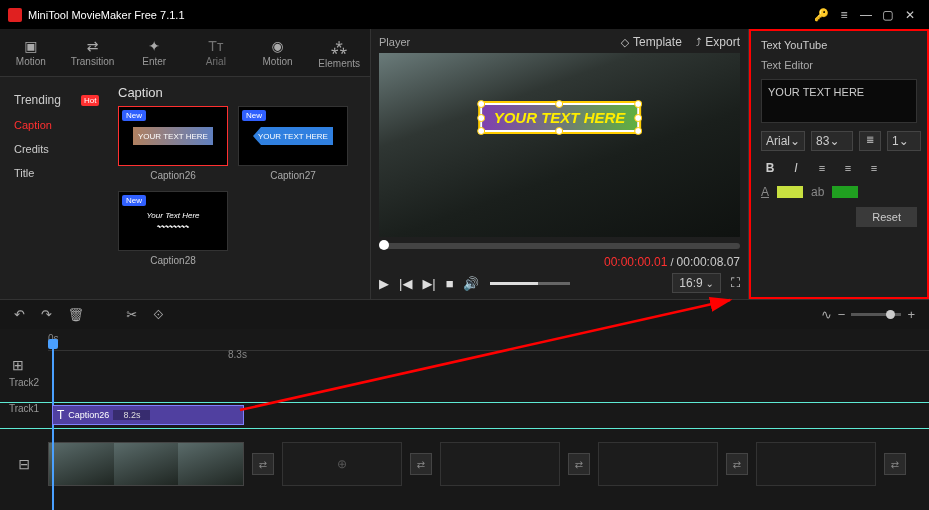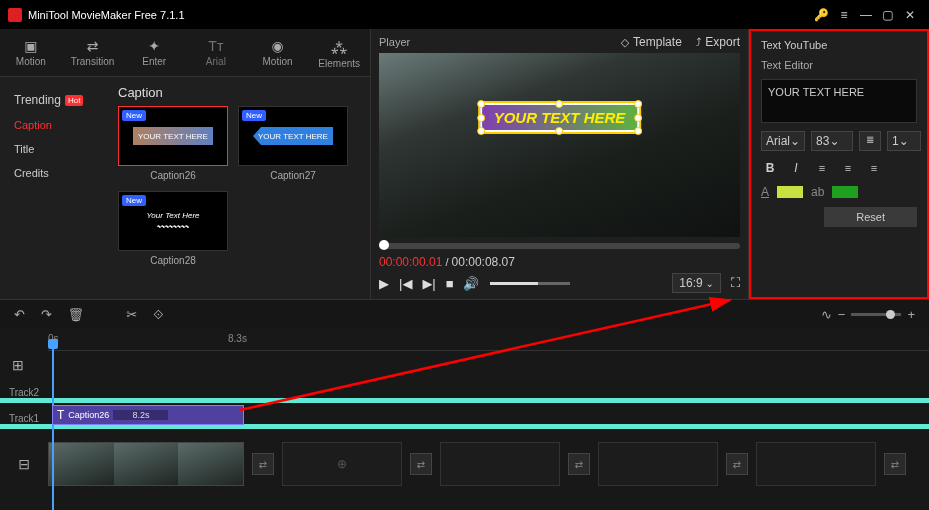--- a/index.html
+++ b/index.html
@@ -15,21 +15,21 @@
 .tab{flex:1;display:flex;flex-direction:column;align-items:center;justify-content:center;cursor:pointer;gap:2px}
 .tab .ico{font-size:14px;color:#aaa}
 .tab.active .ico,.tab.active .lbl{color:#737373}
 .tab .lbl{font-size:10px;color:#999}
 .subbar{height:28px;display:flex;align-items:center;padding:0 10px;border-bottom:1px solid #2a2a2a}
 .subbar .all{color:#ff3030;font-size:11px}
 .subbar .srch{margin-left:30px;color:#666;font-size:11px}
 .subbar .dl{margin-left:auto;color:#999;font-size:11px}
 .browser{flex:1;display:flex}
 .cats{width:110px;padding:10px}
-.cat{padding:6px 4px;font-size:11px;color:#ccc;cursor:pointer;display:flex;align-items:center;gap:4px}
+.cat{padding:6px 4px;font-size:11px;color:#ccc;cursor:pointer;display:flex;align-items:center;gap:20px}
 .cat.active{color:#ff3030}
 .hot{background:#ff3030;color:#fff;font-size:8px;padding:1px 3px;border-radius:2px}
 .gridtitle{font-size:13px;color:#ddd;margin:8px 0 6px 8px}
 .grid{flex:1;overflow:auto;padding-right:4px}
 .items{display:flex;flex-wrap:wrap;gap:10px;padding-left:8px}
 .item{width:110px}
 .thumb{width:110px;height:60px;background:#000;border:1px solid #333;position:relative;display:flex;align-items:center;justify-content:center;flex-direction:column}
 .thumb.sel{border:1px solid #ff3030}
 .new{position:absolute;top:3px;left:3px;background:#3060ff;color:#fff;font-size:8px;padding:1px 4px;border-radius:2px}
 .cap{font-size:8px;color:#fff;text-align:center}
@@ -39,57 +39,57 @@
 .phead .pt{color:#aaa;font-size:11px}
 .phead .pbtn{margin-left:auto;color:#ccc;font-size:11px;cursor:pointer;display:flex;align-items:center;gap:4px}
 .phead .pbtn2{margin-left:14px;color:#ccc;font-size:11px;cursor:pointer;display:flex;align-items:center;gap:4px}
 .video{flex:1;background:#000;position:relative;overflow:hidden}
 .waterbg{position:absolute;inset:0;background:linear-gradient(160deg,#6a7b7a 0%,#2f3633 30%,#1a1f1c 60%,#0f1210 100%)}
 .overlay{position:absolute;top:50px;left:50%;transform:translateX(-50%);background:linear-gradient(90deg,#8040b0,#60b040);padding:4px 12px;border:2px solid #fff;box-shadow:0 0 0 2px #ffcc00}
 .overlay .txt{color:#ffee00;font-weight:bold;font-style:italic;font-size:15px}
 .handle{position:absolute;width:8px;height:8px;background:#fff;border:1px solid #ffcc00;border-radius:50%}
 .seek{height:6px;background:#444;margin:6px 0;position:relative;border-radius:3px}
 .seek .knob{position:absolute;left:0;top:-3px;width:10px;height:10px;background:#fff;border-radius:50%}
-.time{text-align:left;font-size:11px}
+.time{text-align:right;font-size:11px}
 .time .cur{color:#ff3030}
 .time .tot{color:#ccc}
 .pctl{display:flex;align-items:center;gap:10px;margin-top:4px}
 .pctl .pc{cursor:pointer;color:#ddd;font-size:13px}
 .pctl .vol{width:80px;height:3px;background:#666;position:relative}
 .pctl .vol::after{content:"";position:absolute;left:0;top:0;width:60%;height:100%;background:#ddd}
 .pctl .asp{margin-left:auto;background:#2a2a2a;border:1px solid #444;padding:2px 6px;font-size:10px;cursor:pointer}
 .prop{width:180px;background:#1f1f1f;padding:8px 10px;border:2px solid #ff0000;display:flex;flex-direction:column;gap:8px}
 .prop .hd{font-size:11px;color:#ccc}
 .prop .ed{font-size:11px;color:#aaa}
 .prop textarea{width:100%;height:44px;background:#0a0a0a;border:1px solid #333;color:#ccc;padding:6px;font-size:11px;resize:none}
 .prop .row{display:flex;gap:6px}
 .prop .sel{background:#2a2a2a;border:1px solid #444;padding:2px 4px;font-size:10px;flex:1;cursor:pointer;display:flex;}
 .prop .fmt{display:flex;gap:8px}
 .prop .fb{width:18px;height:18px;display:flex;align-items:center;justify-content:center;cursor:pointer;color:#ccc;font-size:11px}
 .prop .clr{display:flex;gap:8px;align-items:center}
 .prop .sw{width:26px;height:12px;cursor:pointer}
-.prop .reset{margin-left:auto;background:#3a3a3a;border:none;color:#ccc;padding:4px 32px;cursor:pointer;font-size:11px}
+.prop .reset{margin-left:auto;background:#3a3a3a;border:none;color:#ccc;padding:4px 16px;cursor:pointer;font-size:11px}
 .tlbar{height:30px;background:#161616;display:flex;align-items:center;padding:0 14px;gap:16px;border-top:1px solid #333}
 .tlbar .tb{cursor:pointer;color:#aaa;font-size:13px}
 .tlbar .zoom{margin-left:auto;display:flex;align-items:center;gap:6px}
 .tlbar .zline{width:50px;height:3px;background:#555;position:relative}
 .tlbar .zline .zk{position:absolute;right:6px;top:-3px;width:9px;height:9px;background:#ccc;border-radius:50%}
 .timeline{height:186px;background:#181818;position:relative;overflow:hidden}
 .ruler{height:22px;border-bottom:1px solid #333;position:relative;margin-left:48px}
 .ruler .t0{position:absolute;left:0;top:4px;font-size:10px;color:#888}
-.ruler .t1{position:absolute;left:180px;top:4px;font-size:10px;color:#888}
+.ruler .t1{position:absolute;left:180px;top:20px;font-size:10px;color:#888}
 .playhead{position:absolute;left:52px;top:18px;width:2px;height:170px;background:#4aa0ff}
 .playhead::before{content:"";position:absolute;top:-8px;left:-4px;width:10px;height:10px;background:#4aa0ff;border-radius:2px}
 .addtrack{position:absolute;left:12px;top:28px;color:#aaa;cursor:pointer;font-size:14px}
-.track{height:26px;display:flex;align-items:flex-end;border-bottom:5px solid #5eead4}
+.track{height:26px;display:flex;align-items:flex-start;border-bottom:1px solid #5eead4}
 .track .tl{width:48px;text-align:center;font-size:10px;color:#999}
 .track .tc{flex:1;position:relative;height:100%}
 .clip{position:absolute;left:4px;top:2px;height:20px;width:192px;background:#5040a0;border:1px solid #8080ff;display:flex;align-items:center;padding:0 4px;gap:4px}
 .clip .cn{font-size:9px;color:#fff}
-.clip .cd{font-size:9px;color:#ddd;background:rgba(0,0,0,.3);padding:0 19px}
+.clip .cd{font-size:9px;color:#ddd;background:rgba(0,0,0,.3);padding:0 10px}
 .vtrack{height:50px;display:flex;align-items:center}
 .vtrack .tl{width:48px;text-align:center;color:#aaa;font-size:14px}
 .vtrack .tc{flex:1;display:flex;gap:2px;align-items:center}
 .vclip{height:44px;width:196px;background:#2a3530;display:flex;border:1px solid #444}
 .vframe{flex:1;background:linear-gradient(160deg,#5a6b6a,#1f2622)}
 .trans{width:22px;height:22px;background:#2a2a2a;border:1px solid #444;display:flex;align-items:center;justify-content:center;margin:0 6px;cursor:pointer;color:#888;font-size:10px}
 .slot{height:44px;width:120px;border:1px solid #333;background:#1c1c1c}
 .arrow{position:absolute;pointer-events:none}
 .thumb .strip{width:80px;height:18px;display:flex;align-items:center;justify-content:center;font-size:7px}
 </style>
@@ -135,22 +135,22 @@
           <span class="lbl">Elements</span>
         </div>
     </div>
     <div class="browser">
       <div class="cats">
         <div class="cat">
             <span>Trending</span>
             <span class="hot">Hot</span>
           </div>
         <div class="cat active">Caption</div>
+        <div class="cat">Credits</div>
         <div class="cat">Title</div>
-        <div class="cat">Credits</div>
       </div>
       <div class="grid">
         <div class="gridtitle">Caption</div>
         <div class="items">
           <div class="item">
             <div class="thumb sel">
                 <span class="new">New</span>
                 <div class="strip" style="background:linear-gradient(90deg,#b08060,#6080c0)">
                   <span class="cap">YOUR TEXT HERE</span>
                 </div>

